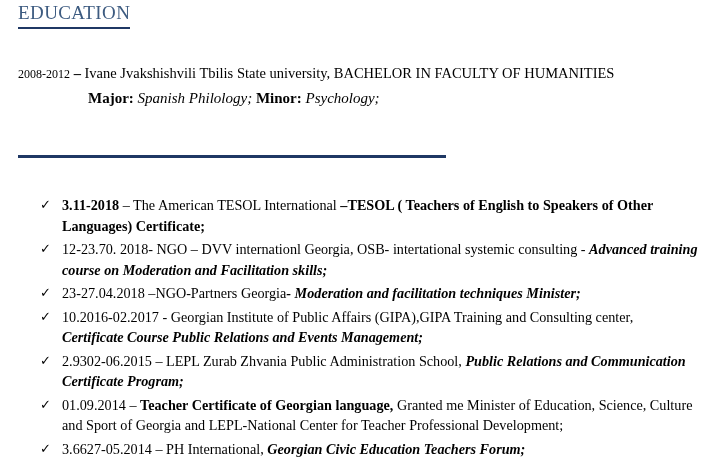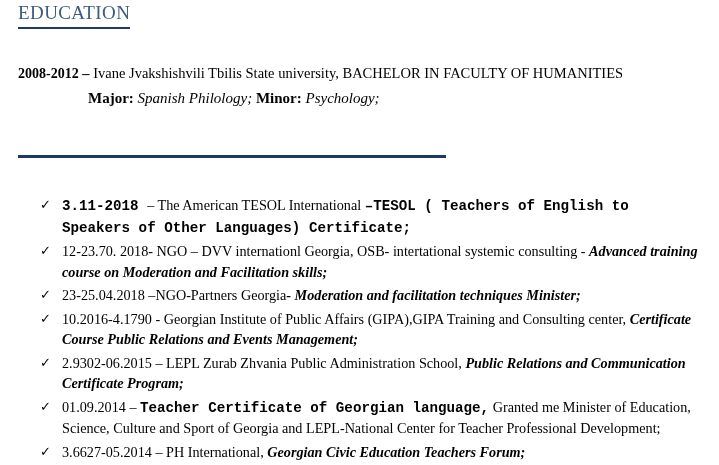--- a/index.html
+++ b/index.html
@@ -60,22 +60,22 @@
   
   .edu-line {
     position: absolute;
     left: 18px;
     top: 63px;
     font-size: 14.5px;
     line-height: 20px;
     white-space: nowrap;
   }
   .edu-line .years {
-    font-weight: bold;
-    font-size: 14px;
+    font-weight: normal;
+    font-size: 12px;
   }
   .edu-line .dash {
     font-weight: bold;
   }
   .major-line {
     position: absolute;
     left: 88px;
     top: 88px;
     font-size: 15px;
     line-height: 20px;
@@ -102,21 +102,21 @@
     line-height: 20.5px;
   }
   .check {
     position: absolute;
     left: 2px;
     top: 0px;
     font-size: 13px;
     color: #000;
     font-family: "DejaVu Sans", sans-serif;
   }
-  .b { font-weight: bold; font-family: Liberation Mono, monospace; }
+  .b { font-weight: bold; }
   .bi { font-weight: bold; font-style: italic; }
 </style>
 </head>
 <body>
 
 <div class="page">
 
   <div class="section-head edu">EDUCATION</div>
   <div class="rule edu-rule"></div>
 
@@ -131,20 +131,20 @@
     <span class="val">Spanish Philology;</span>
     <span class="lbl">Minor:</span>
     <span class="val">Psychology;</span>
   </div>
 
   <div class="rule prof-rule"></div>
 
   <div class="qual-list">
       <div class="qual-item"><span class="check">✓</span><span class="b">3.11-2018 </span><span>– The American TESOL International </span><span class="b">–TESOL ( Teachers of English to Speakers of Other Languages) Certificate;</span></div>
       <div class="qual-item"><span class="check">✓</span><span>12-23.70. 2018- NGO – DVV internationl Georgia, OSB- intertational systemic  consulting - </span><span class="bi">Advanced training course on Moderation and Facilitation skills;</span></div>
-      <div class="qual-item"><span class="check">✓</span><span>23-25.04.2018 –NGO-Partners Georgia</span><span class="bi">- Moderation and facilitation techniques Minister;</span></div>
-      <div class="qual-item"><span class="check">✓</span><span>10.2016-4.1790  - Georgian Institute of Public Affairs (GIPA),GIPA Training and Consulting center, </span><span class="bi">Certificate Course Public Relations and Events Management;</span></div>
+      <div class="qual-item"><span class="check">✓</span><span>23-27.04.2018 –NGO-Partners Georgia</span><span class="bi">- Moderation and facilitation techniques Minister;</span></div>
+      <div class="qual-item"><span class="check">✓</span><span>10.2016-02.2017  - Georgian Institute of Public Affairs (GIPA),GIPA Training and Consulting center, </span><span class="bi">Certificate Course Public Relations and Events Management;</span></div>
       <div class="qual-item"><span class="check">✓</span><span>2.9302-06.2015 – LEPL Zurab Zhvania  Public Administration School, </span><span class="bi">Public Relations and Communication Certificate Program;</span></div>
       <div class="qual-item"><span class="check">✓</span><span>01.09.2014 – </span><span class="b">Teacher Certificate of Georgian language,</span><span> Granted me Minister of Education, Science, Culture and Sport of Georgia and LEPL-National Center for Teacher Professional Development;</span></div>
       <div class="qual-item"><span class="check">✓</span><span>3.6627-05.2014 –  PH International, </span><span class="bi">Georgian Civic Education Teachers Forum;</span></div>
     </div>
 
 </div>
 
 </body></html>

